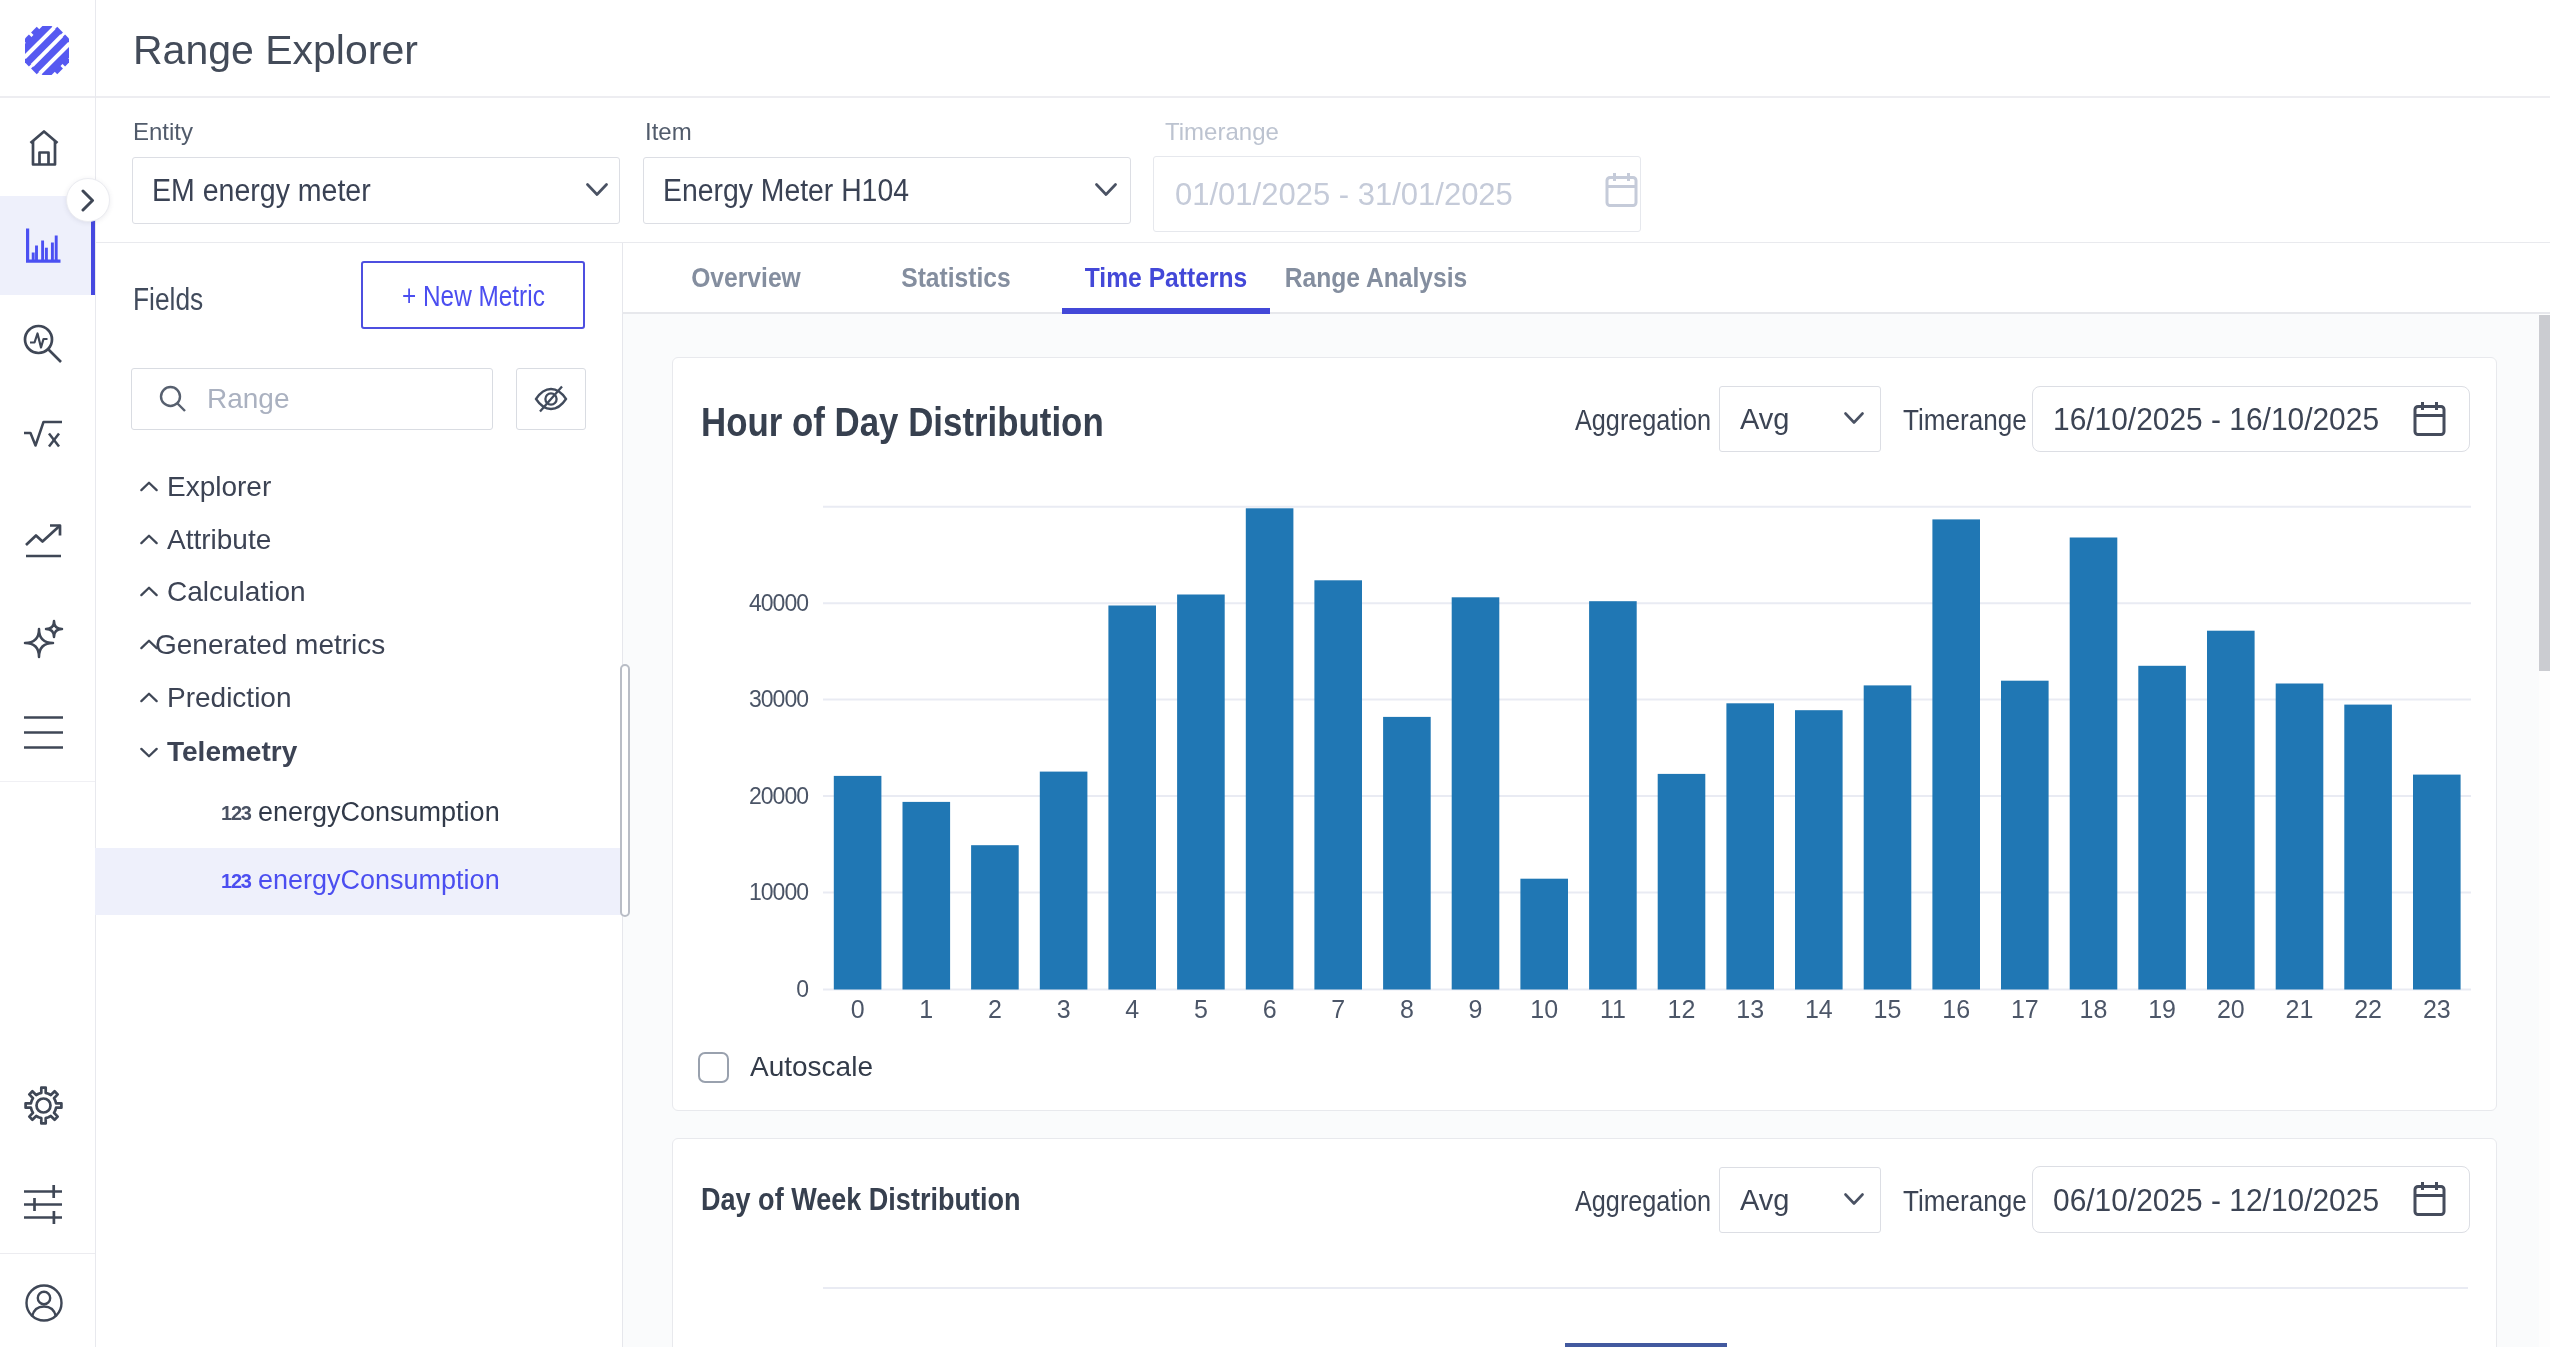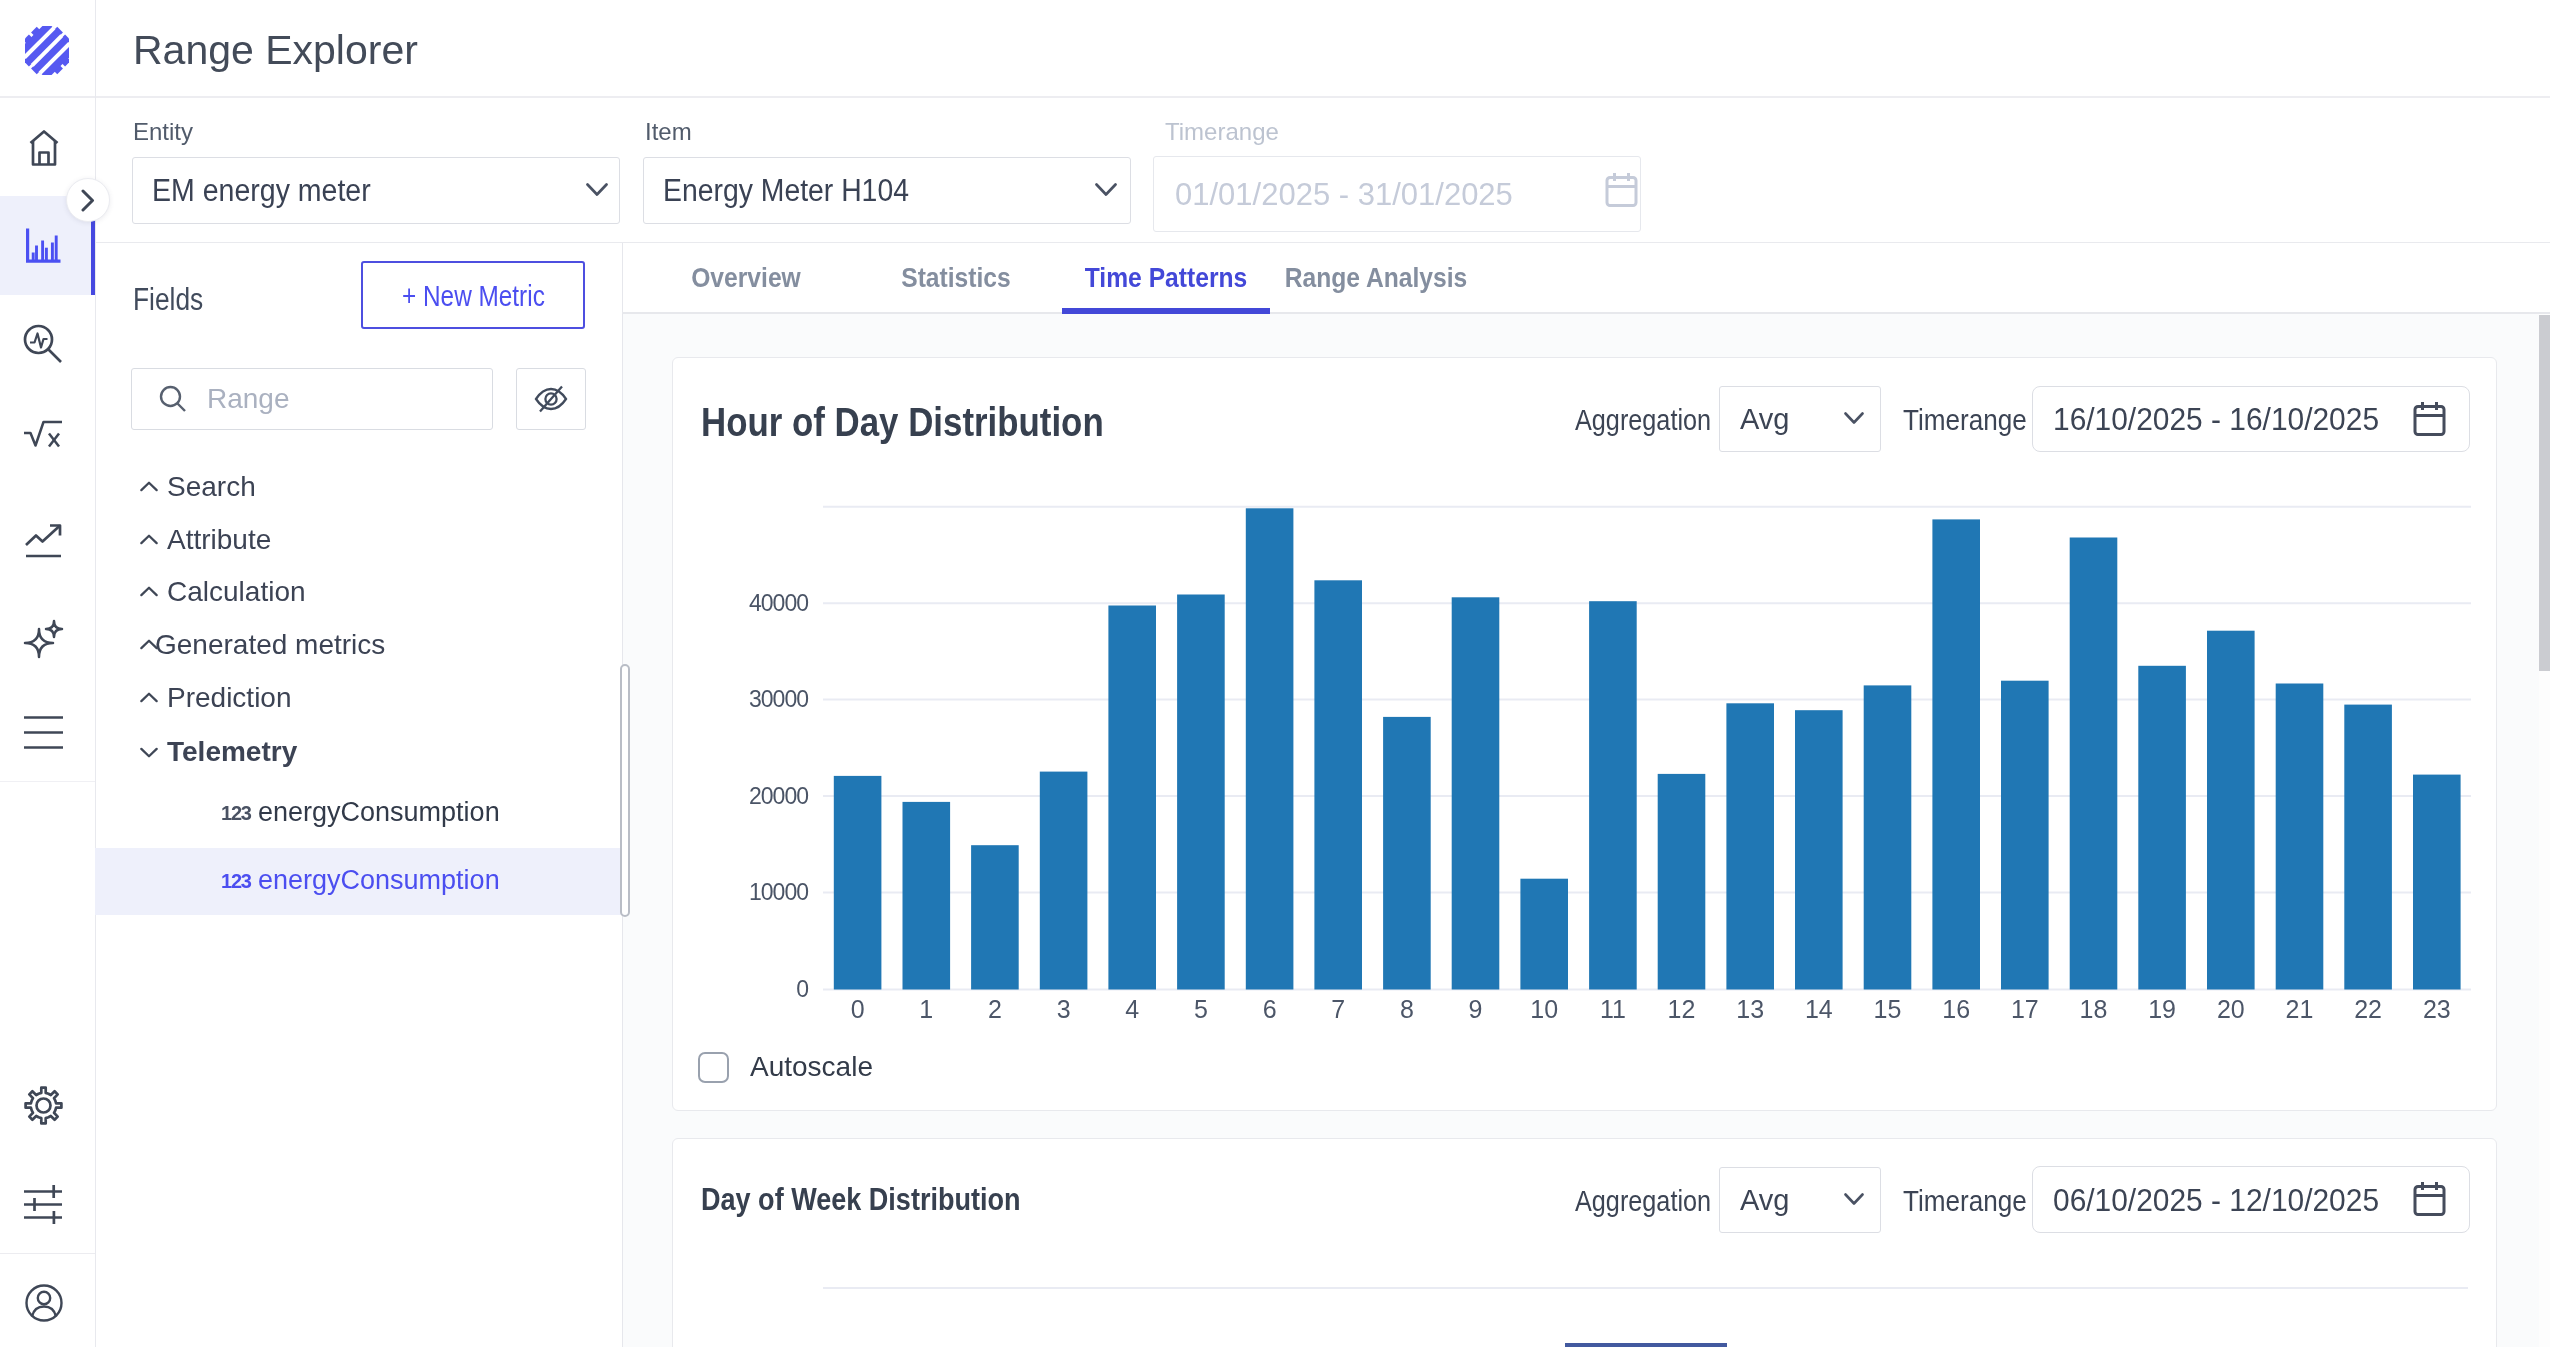--- a/index.html
+++ b/index.html
@@ -180,21 +180,21 @@
     <g stroke="#414b5c" stroke-width="2.3" fill="none">
       <path d="M3 16 C7.5 9.2 12.5 6 18 6 C23.5 6 28.5 9.2 33 16 C28.5 22.8 23.5 26 18 26 C12.5 26 7.5 22.8 3 16 Z"></path>
       <circle cx="18" cy="16" r="5.6"></circle>
       <line x1="7" y1="28.5" x2="29" y2="3.5"></line>
     </g>
   </svg>
 
   <svg class="abs" style="left:140px; top:481px;" width="18" height="11" viewBox="0 0 20 12">
       <path d="M1.5 10 L10 1.8 L18.5 10" stroke="#3f4756" stroke-width="2.5" fill="none" stroke-linecap="round" stroke-linejoin="round"></path>
     </svg>
-  <div class="txt" style="left:167px; top:471px; font-size:28px; color:#3c4354;">Search</div>
+  <div class="txt" style="left:167px; top:471px; font-size:28px; color:#3c4354;">Explorer</div>
   <svg class="abs" style="left:140px; top:534px;" width="18" height="11" viewBox="0 0 20 12">
       <path d="M1.5 10 L10 1.8 L18.5 10" stroke="#3f4756" stroke-width="2.5" fill="none" stroke-linecap="round" stroke-linejoin="round"></path>
     </svg>
   <div class="txt" style="left:167px; top:524px; font-size:28px; color:#3c4354;">Attribute</div>
   <svg class="abs" style="left:140px; top:586px;" width="18" height="11" viewBox="0 0 20 12">
       <path d="M1.5 10 L10 1.8 L18.5 10" stroke="#3f4756" stroke-width="2.5" fill="none" stroke-linecap="round" stroke-linejoin="round"></path>
     </svg>
   <div class="txt" style="left:167px; top:576px; font-size:28px; color:#3c4354;">Calculation</div>
   <svg class="abs" style="left:140px; top:639px;" width="18" height="11" viewBox="0 0 20 12">
       <path d="M1.5 10 L10 1.8 L18.5 10" stroke="#3f4756" stroke-width="2.5" fill="none" stroke-linecap="round" stroke-linejoin="round"></path>

